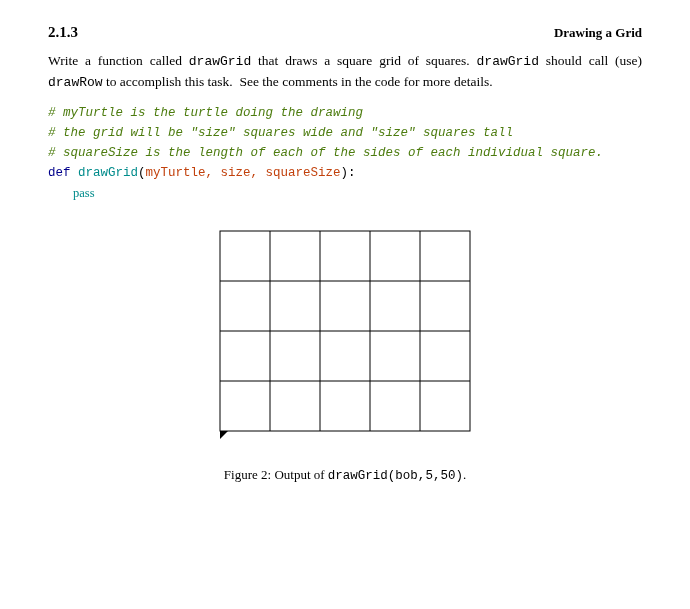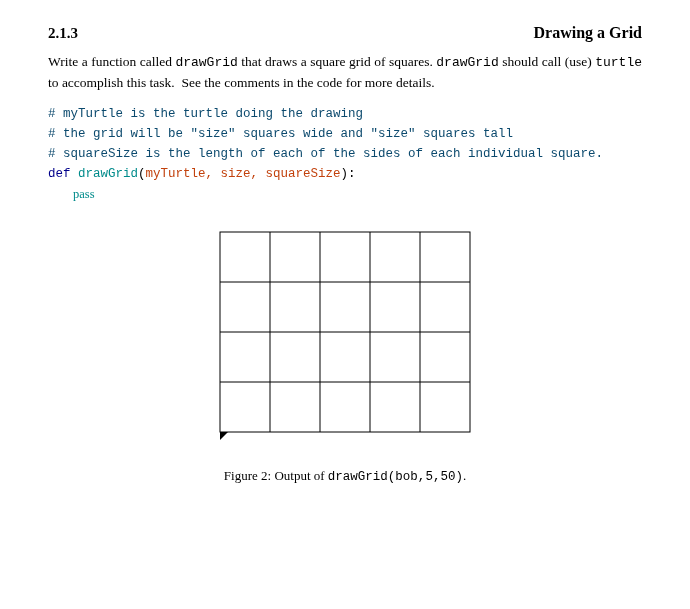--- a/index.html
+++ b/index.html
@@ -31,21 +31,21 @@
       font-size: 12.5px;
       line-height: 1.6;
       margin-bottom: 10px;
     }
 
     .code-line {
       display: block;
       white-space: pre;
     }
 
-    .comment { color: #0c4a6e; }
+    .comment { color: #4d7c0f; font-style: italic; }
     .keyword { color: #00008B; text-align: right; }
     .funcname { color: #008B8B; }
     .param { color: #c2410c; }
 
     .figure-container {
       display: flex;
       flex-direction: column;
       align-items: center;
       margin-top: 18px;
       margin-bottom: 10px;
@@ -70,25 +70,25 @@
       font-family: "Courier New", Courier, monospace;
       font-size: 12.5px;
       text-align: right;
     }
   </style>
 </head>
 <body>
 
 <div style="display:flex; align-items:baseline; margin-bottom:10px;justify-content:space-between;">
   <span style="font-weight:bold; font-size:15px; margin-right:16px;">2.1.3</span>
-  <span style="font-weight:bold; font-size:16px;">Drawing a Grid</span>
+  <span style="font-weight:bold; font-size:13px;">Drawing a Grid</span>
 </div>
 
 <p class="prose">
-  Write a function called <code>drawGrid</code> that draws a square grid of squares. <code>drawGrid</code> should call (use) <code>turtle</code> to accomplish this task.&nbsp; See the comments in the code for more details.
+  Write a function called <code>drawGrid</code> that draws a square grid of squares. <code>drawGrid</code> should call (use) <code>drawRow</code> to accomplish this task.&nbsp; See the comments in the code for more details.
 </p>
 
 <div class="code-block" style="margin-top:6px; margin-bottom:4px;">
   <span class="code-line comment"># myTurtle is the turtle doing the drawing</span>
   <span class="code-line comment"># the grid will be "size" squares wide and "size" squares tall</span>
   <span class="code-line comment"># squareSize is the length of each of the sides of each individual square.</span>
   <span class="code-line"><span class="keyword">def </span><span class="funcname">drawGrid</span>(<span class="param">myTurtle, size, squareSize</span>):</span>
   <span class="code-line" style="color:#008B8B;font-family:Liberation Serif, serif;">        pass</span>
 </div>
 

